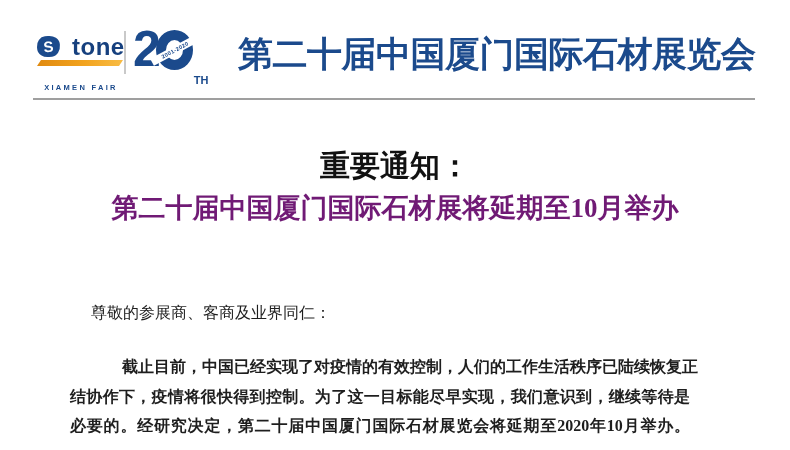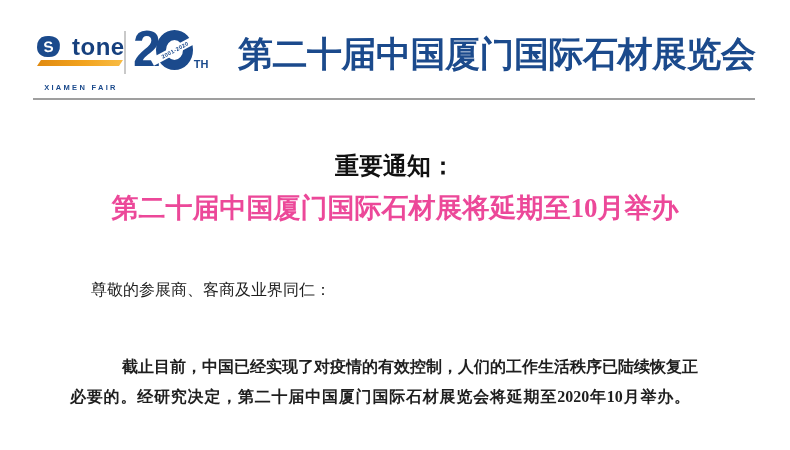--- a/index.html
+++ b/index.html
@@ -44,37 +44,37 @@
     font:900 50px/44px "Liberation Sans","DejaVu Sans",sans-serif;
     color:var(--brand-blue);letter-spacing:-3px;
   }
   .zero{position:relative;display:inline-block;width:37px;height:40px;margin-left:-2px;margin-top:3px;}
   .zero::before{content:"";position:absolute;inset:0;border-radius:50%;border:10px solid var(--brand-blue);box-sizing:border-box;}
   .zero-band{
     position:absolute;left:-7px;top:16px;width:52px;height:8px;background:#fff;
     transform:rotate(-28deg);display:flex;align-items:center;justify-content:center;
   }
   .years{font:700 5.5px "Liberation Sans","DejaVu Sans",sans-serif;color:var(--brand-blue);letter-spacing:0.4px;white-space:nowrap;}
-  .th{font:800 11px "Liberation Sans","DejaVu Sans",sans-serif;color:var(--brand-blue);margin-top:31px;margin-left:1px;}
+  .th{font:800 11px "Liberation Sans","DejaVu Sans",sans-serif;color:var(--brand-blue);margin-top:47px;margin-left:1px;}
   .fair-title{
     position:absolute;left:222px;top:17px;margin:16px;
     font:700 35px/42px "Liberation Sans","DejaVu Sans",sans-serif;
     color:var(--brand-blue);letter-spacing:-0.5px;white-space:nowrap;
   }
   .header-rule{position:absolute;left:33px;top:98px;width:722px;height:2px;background:var(--rule-gray);}
   
   .heading{
     position:absolute;left:0;right:0;top:148px;text-align:center;
-    font-weight:700;font-size:24px;line-height:36px;color:#111;
+    font-weight:700;font-size:30px;line-height:36px;color:#111;
   }
   .subheading{
     position:absolute;left:0;right:0;top:190px;text-align:center;
-    font-weight:700;font-size:27px;line-height:36px;color:#ec4899;white-space:nowrap;
+    font-weight:700;font-size:27px;line-height:36px;color:#701a75;white-space:nowrap;
   }
-  .salutation{position:absolute;left:91px;top:280px;font-size:16px;line-height:20px;}
+  .salutation{position:absolute;left:91px;top:303px;font-size:16px;line-height:20px;}
   .paragraph{position:absolute;left:70px;top:352px;width:620px;}
   .para-line{
     font-size:16px;line-height:29.5px;height:29.5px;
     text-align:justify;text-align-last:justify;white-space:nowrap;font-weight:bold;
   }
   .para-line.indent{text-indent:52px;}
 </style>
 </head>
 <body>
 
@@ -109,16 +109,17 @@
   </div>
 
   <div class="heading">重要通知：</div>
 
   <div class="subheading">第二十届中国厦门国际石材展将延期至10月举办</div>
 
   <div class="salutation">尊敬的参展商、客商及业界同仁：</div>
 
   <div class="paragraph">
     <div class="para-line indent">截止目前，中国已经实现了对疫情的有效控制，人们的工作生活秩序已陆续恢复正</div>
+    <div class="para-line">结协作下，疫情将很快得到控制。为了这一目标能尽早实现，我们意识到，继续等待是</div>
     <div class="para-line">必要的。经研究决定，第二十届中国厦门国际石材展览会将延期至2020年10月举办。</div>
   </div>
 
 </div>
 
 </body></html>

